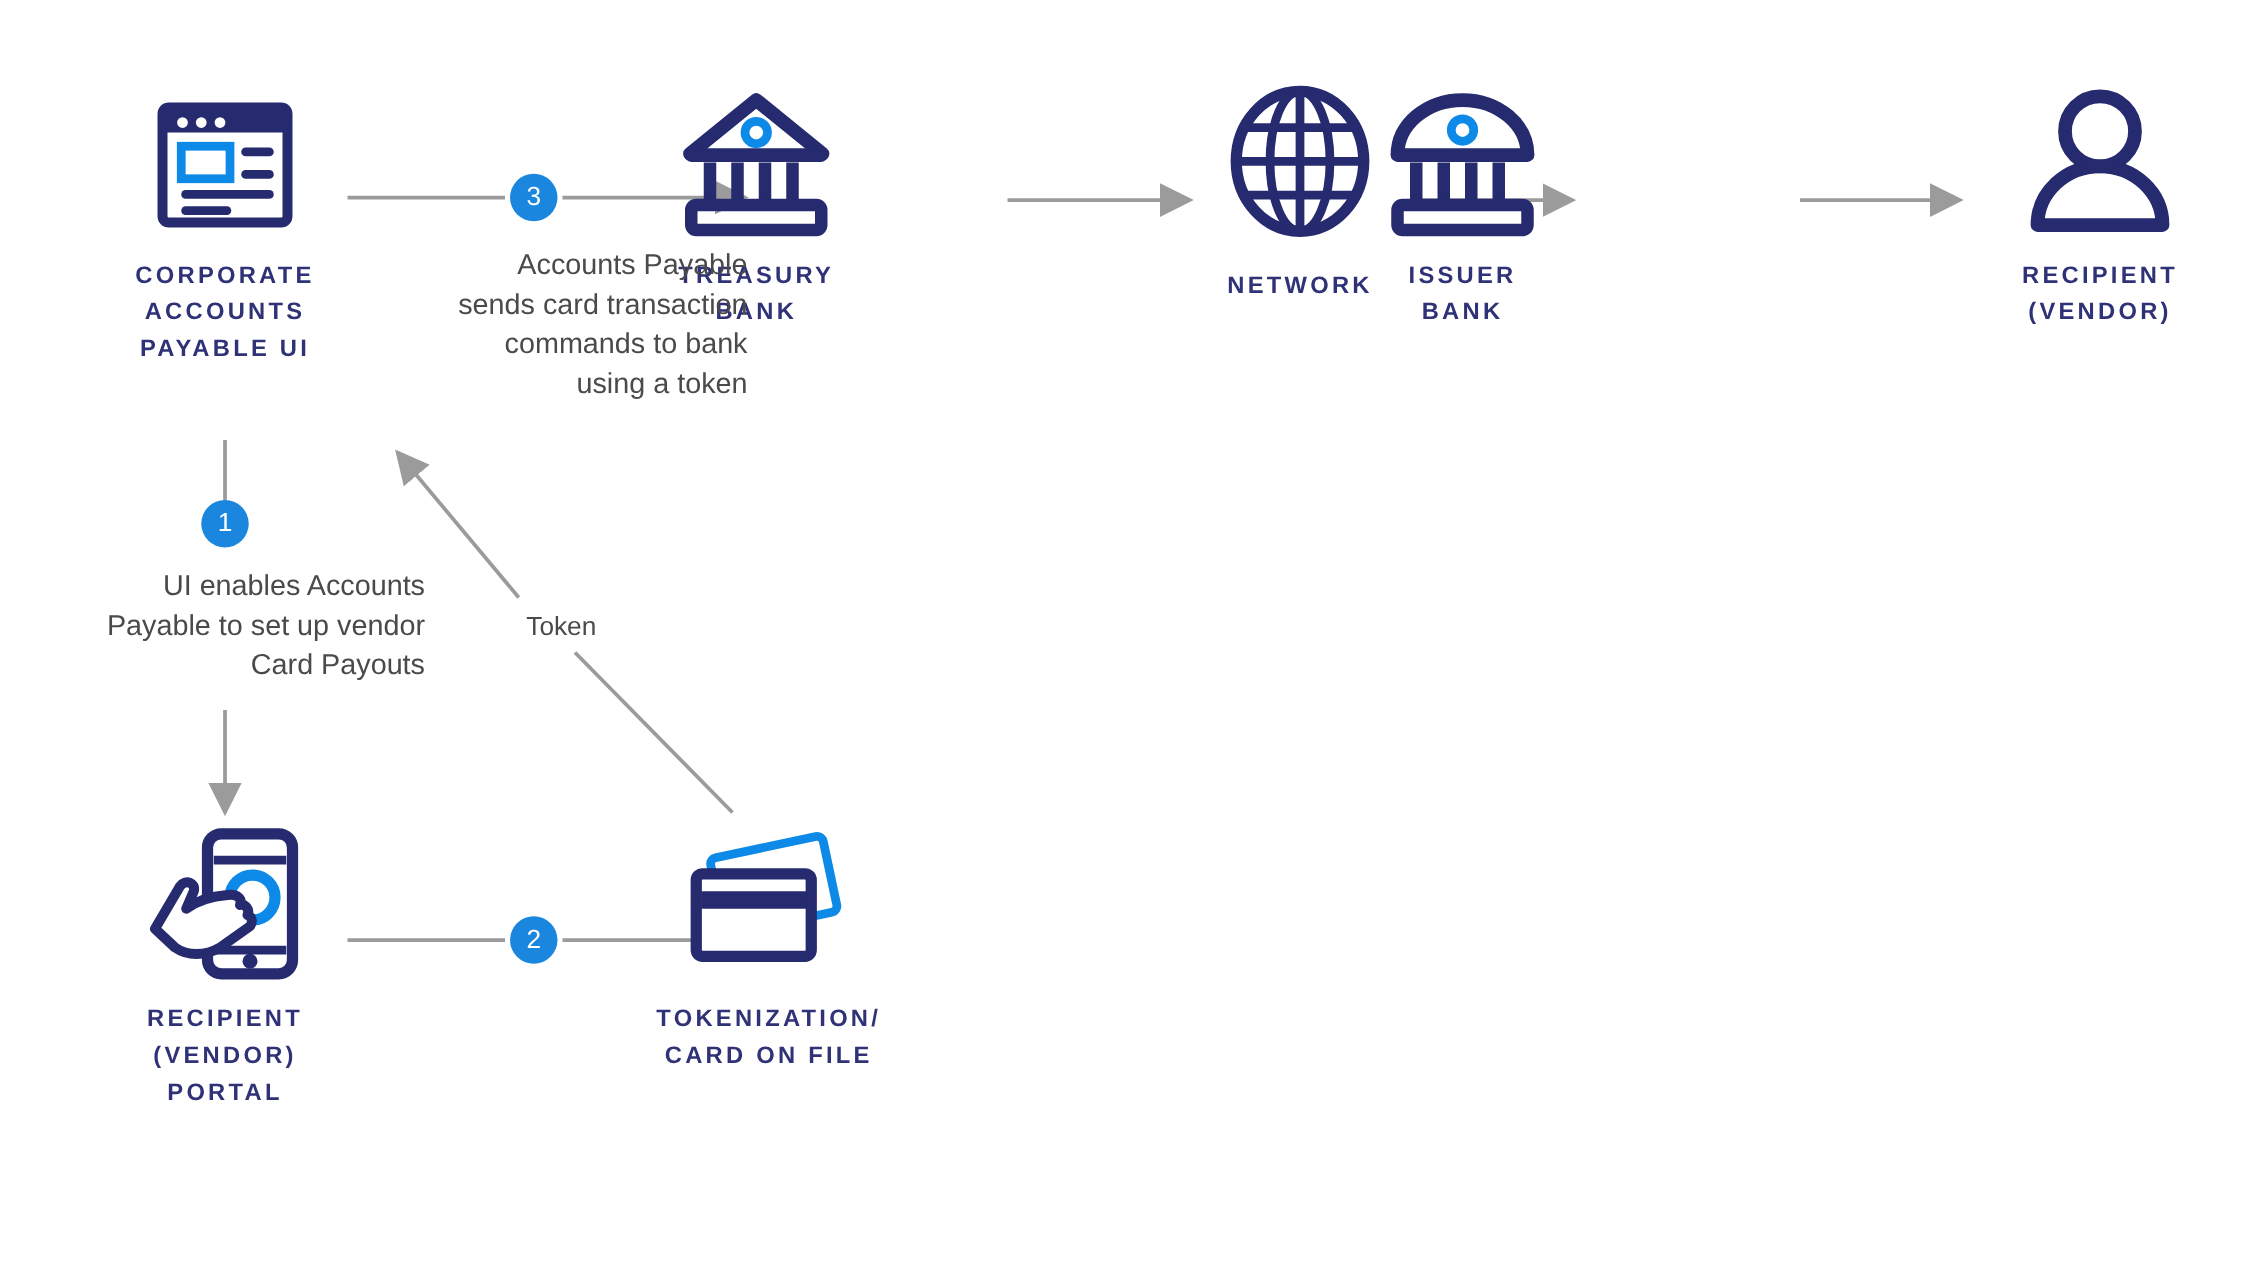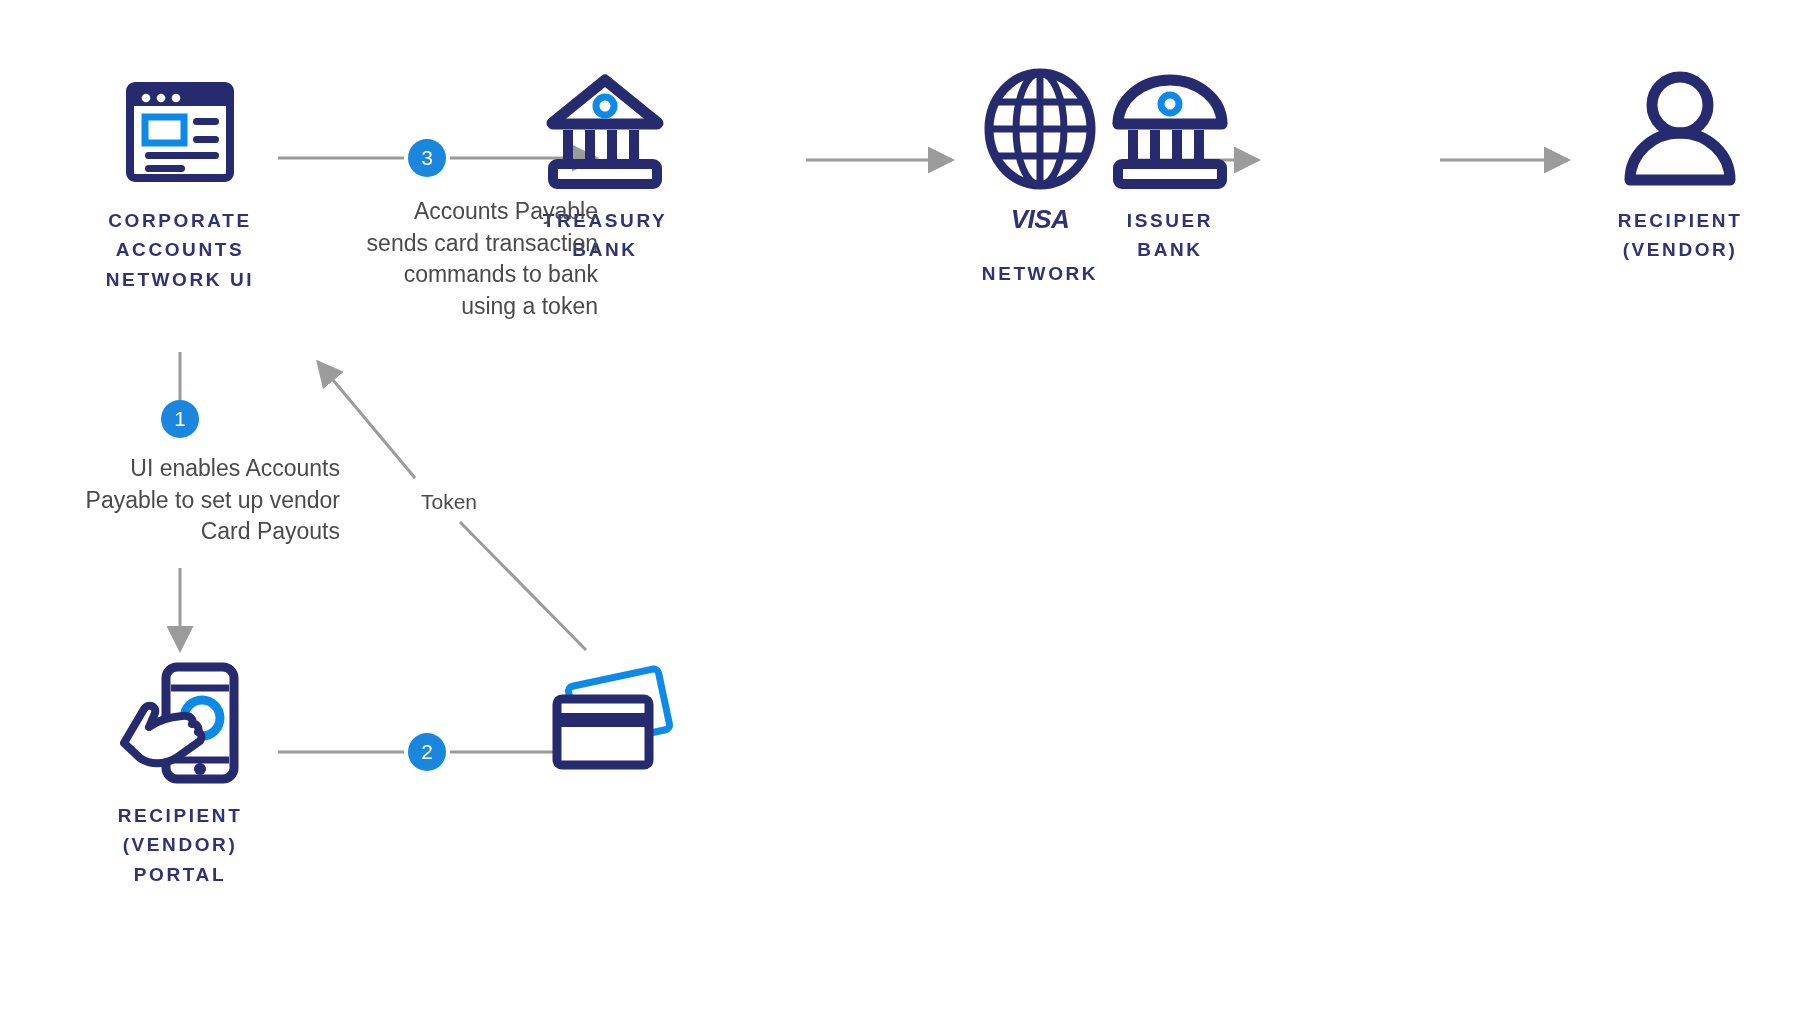--- a/index.html
+++ b/index.html
@@ -123,21 +123,21 @@
         <circle cx="55" cy="26" r="4.3" fill="#ffffff"></circle>
         <rect x="24" y="45" width="39" height="26" fill="none" stroke="#0d8ae8" stroke-width="7"></rect>
         <rect x="72" y="46" width="26" height="7" rx="3.5" fill="#262a6e"></rect>
         <rect x="72" y="64" width="26" height="7" rx="3.5" fill="#262a6e"></rect>
         <rect x="24" y="80" width="74" height="7" rx="3.5" fill="#262a6e"></rect>
         <rect x="24" y="93" width="40" height="7" rx="3.5" fill="#262a6e"></rect>
       </svg>
     </div>
     <div class="node-label">CORPORATE
 ACCOUNTS
-NETWORK UI</div>
+PAYABLE UI</div>
   </div>
 
   <div class="node" style="left:485px; top:60px;">
     <div class="node-icon">
       <svg width="130" height="122" viewBox="0 0 130 122">
         <path d="M12,55 L65,12 L118,55" fill="none" stroke="#262a6e" stroke-width="11" stroke-linejoin="round" stroke-linecap="round"></path>
         <line x1="13" y1="56" x2="117" y2="56" stroke="#262a6e" stroke-width="11" stroke-linecap="round"></line>
         <circle cx="65" cy="38" r="9" fill="none" stroke="#0d8ae8" stroke-width="7"></circle>
         <rect x="23" y="62" width="10" height="34" fill="#262a6e"></rect>
         <rect x="45" y="62" width="10" height="34" fill="#262a6e"></rect>
@@ -154,22 +154,20 @@
     <div class="node-icon">
       <svg width="122" height="122" viewBox="0 0 122 122">
         <ellipse cx="61" cy="61" rx="51" ry="56" fill="none" stroke="#262a6e" stroke-width="9"></ellipse>
         <ellipse cx="61" cy="61" rx="24" ry="56" fill="none" stroke="#262a6e" stroke-width="7"></ellipse>
         <line x1="61" y1="6" x2="61" y2="116" stroke="#262a6e" stroke-width="7"></line>
         <line x1="13" y1="34" x2="109" y2="34" stroke="#262a6e" stroke-width="7"></line>
         <line x1="10" y1="61" x2="112" y2="61" stroke="#262a6e" stroke-width="7"></line>
         <line x1="13" y1="88" x2="109" y2="88" stroke="#262a6e" stroke-width="7"></line>
       </svg>
     </div>
-    <div style="margin-top:14px; font-size:26px; font-weight:bold; font-style:italic;
-                letter-spacing:-0.5px; color:#2f3276;">VISA</div>
     <div class="node-label" style="margin-top:24px;">NETWORK</div>
   </div>
 
   <div class="node" style="left:1050px; top:60px; left:1050px;">
     <div class="node-icon">
       <svg width="130" height="122" viewBox="0 0 130 122">
         <path d="M13,56 A52,44 0 0 1 117,56" fill="none" stroke="#262a6e" stroke-width="11" stroke-linejoin="round"></path>
         <line x1="13" y1="56" x2="117" y2="56" stroke="#262a6e" stroke-width="11" stroke-linecap="round"></line>
         <circle cx="65" cy="36" r="9" fill="none" stroke="#0d8ae8" stroke-width="7"></circle>
         <rect x="23" y="62" width="10" height="34" fill="#262a6e"></rect>
@@ -214,20 +212,22 @@
   </div>
 
   <div class="node" style="left:495px; top:655px;">
     <div class="node-icon">
       <svg width="136" height="124" viewBox="0 0 136 124">
         <rect x="26" y="16" width="92" height="62" rx="5" transform="rotate(-12 72 47)" fill="#ffffff" stroke="#0d8ae8" stroke-width="7"></rect>
         <rect x="10" y="38" width="92" height="66" rx="5" fill="#ffffff" stroke="#262a6e" stroke-width="9"></rect>
         <rect x="14" y="52" width="84" height="14" fill="#262a6e"></rect>
       </svg>
     </div>
+    <div class="node-label">TOKENIZATION/
+CARD ON FILE</div>
   </div>
 
   <div class="badge" style="left:161px; top:400px;">1</div>
   <div class="badge" style="left:408px; top:733px;">2</div>
   <div class="badge" style="left:408px; top:139px;">3</div>
 
   <div class="step-text" style="left:262px; top:196px; width:336px;">Accounts Payable
 sends card transaction
 commands to bank
 using a token</div>

